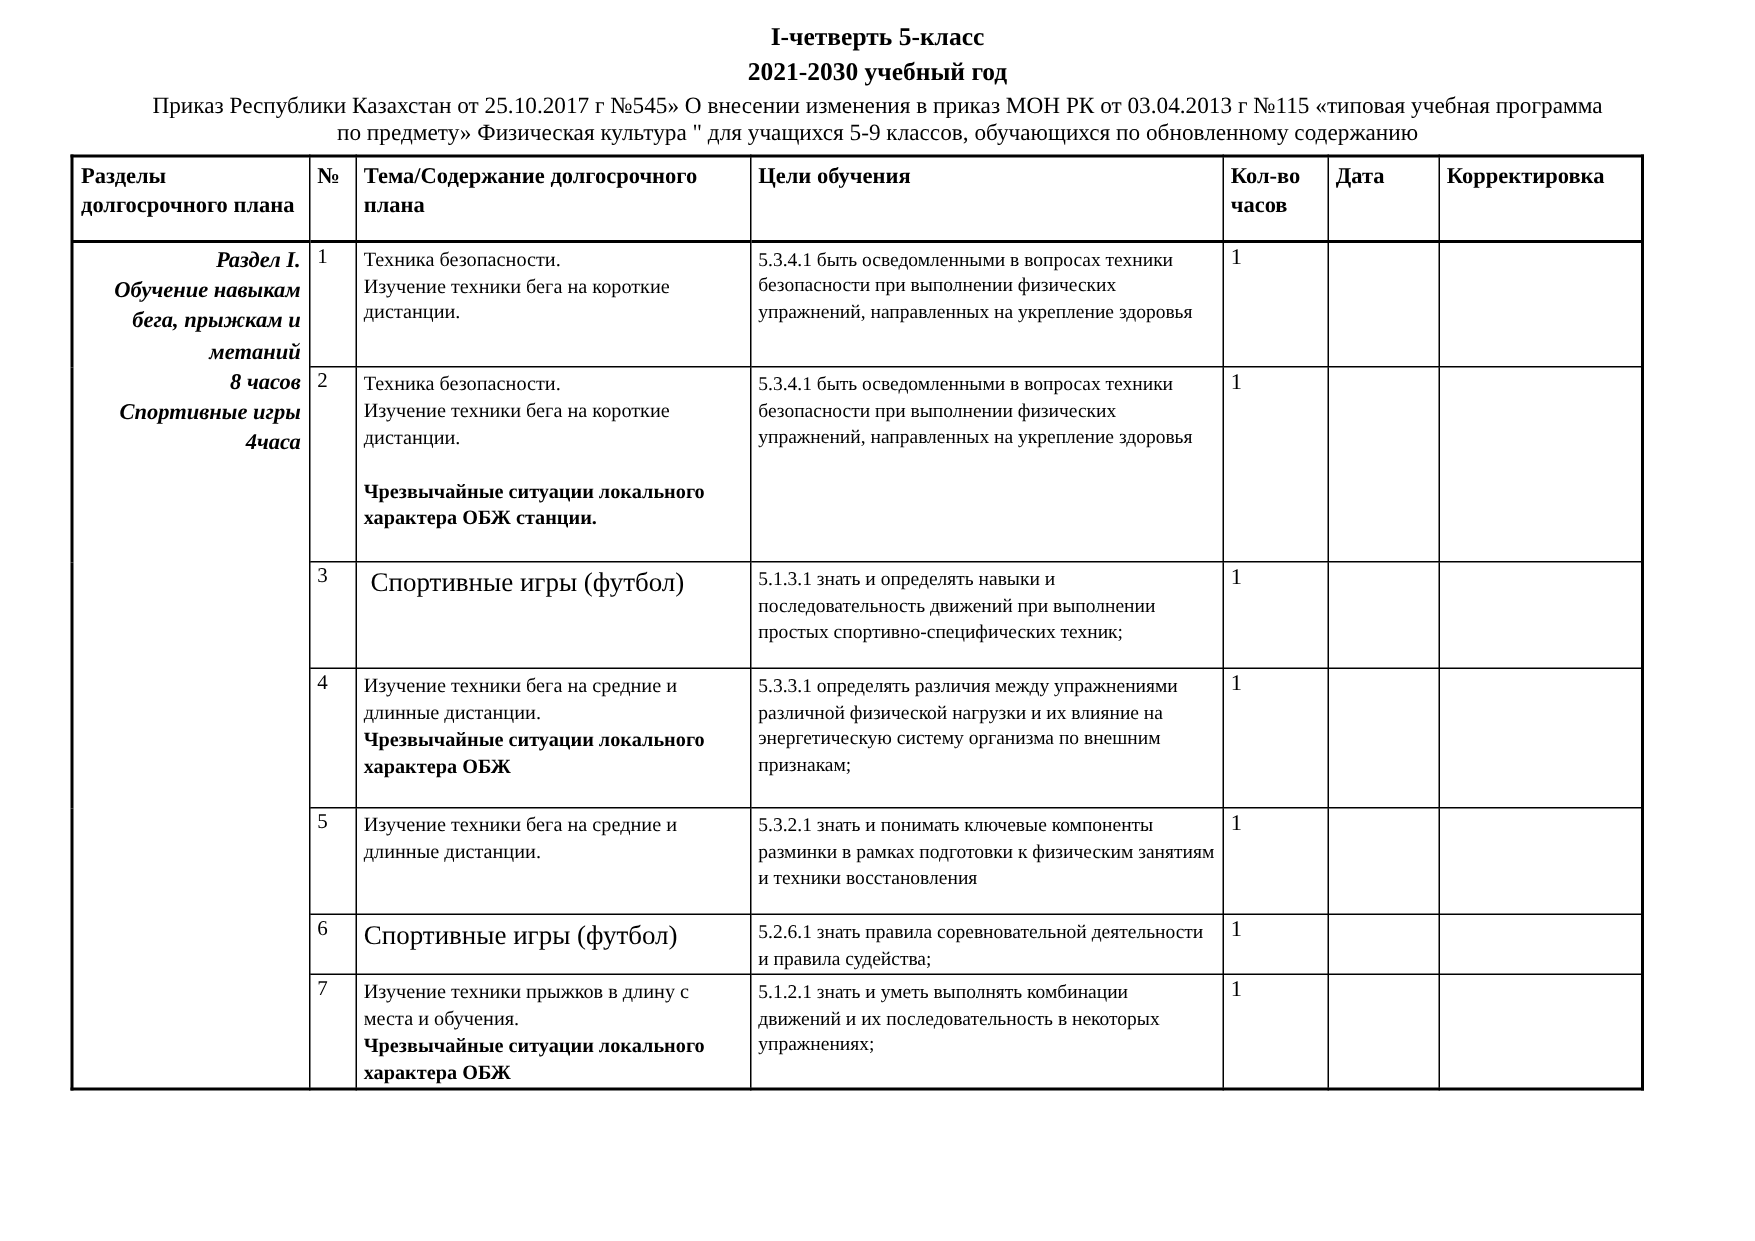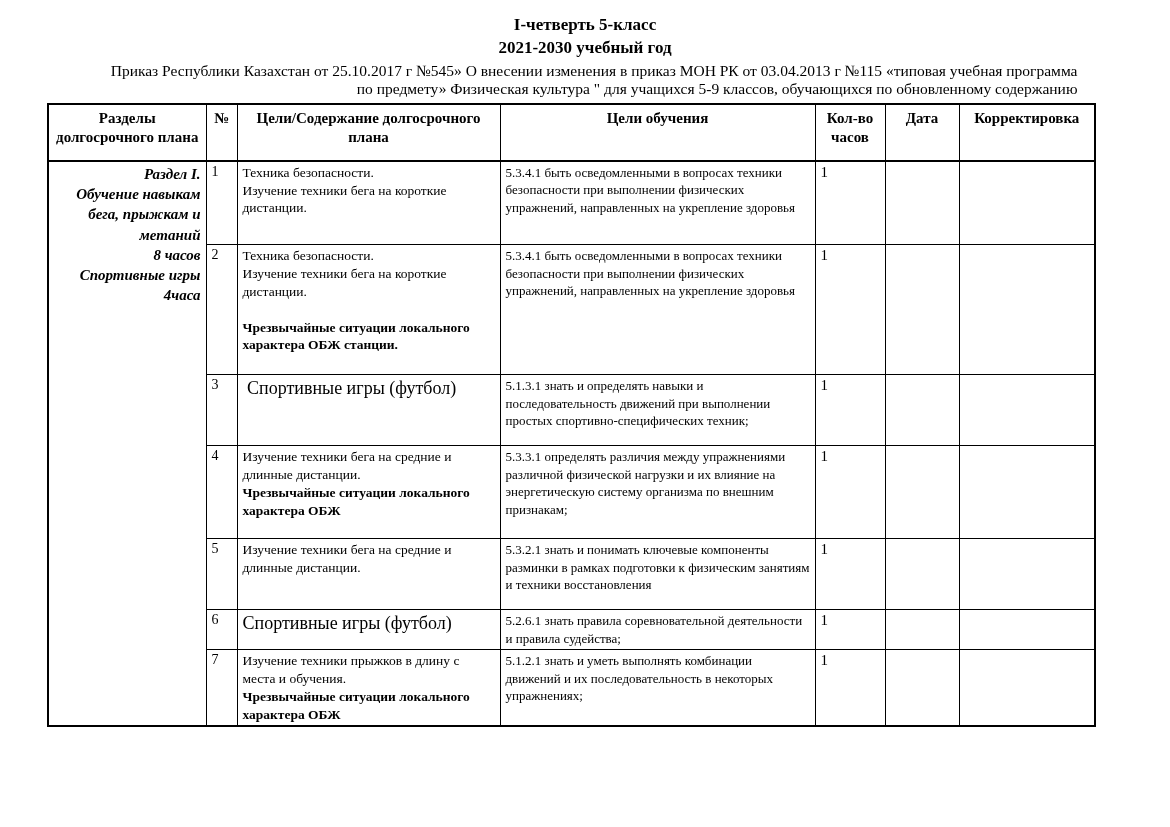--- a/index.html
+++ b/index.html
@@ -17,21 +17,21 @@
   .page {
     padding-top: 14px;
   }
   .title-line {
     text-align: center;
     font-weight: bold;
     font-size: 17px;
     line-height: 1.33;
   }
   .subtitle {
-    text-align: right;
+    text-align: center;
     font-size: 15.5px;
     line-height: 1.15;
     width: 985px;
     margin: 3px auto 5px auto;
   }
   table.plan {
     border-collapse: collapse;
     table-layout: fixed;
     width: 1047px;
     margin-left: 47px;
@@ -43,21 +43,21 @@
     padding: 2px 5px;
     overflow: hidden;
   }
   table.plan thead tr {
     height: 57px;
   }
   table.plan thead th {
     font-size: 15px;
     font-weight: bold;
     line-height: 1.28;
-    text-align: center;
+    text-align: left;
     padding-top: 4px;
     border-bottom: 2px solid #000;
   }
   td.section-cell {
     font-weight: bold;
     font-style: italic;
     font-size: 15px;
     text-align: right;
     line-height: 1.35;
     padding-top: 16px;
@@ -103,21 +103,21 @@
       <col style="width:263px">
       <col style="width:315px">
       <col style="width:70px">
       <col style="width:74px">
       <col style="width:136px">
     </colgroup>
     <thead>
       <tr>
         <th>Разделы долгосрочного плана</th>
         <th>№</th>
-        <th>Цели/Содержание долгосрочного плана</th>
+        <th>Тема/Содержание долгосрочного плана</th>
         <th>Цели обучения</th>
         <th>Кол-во часов</th>
         <th>Дата</th>
         <th>Корректировка</th>
       </tr>
     </thead>
     <tbody>
         <tr style="height: 84px;">
     <td class="section-cell" rowspan="7">
             <div>Раздел I.</div>

